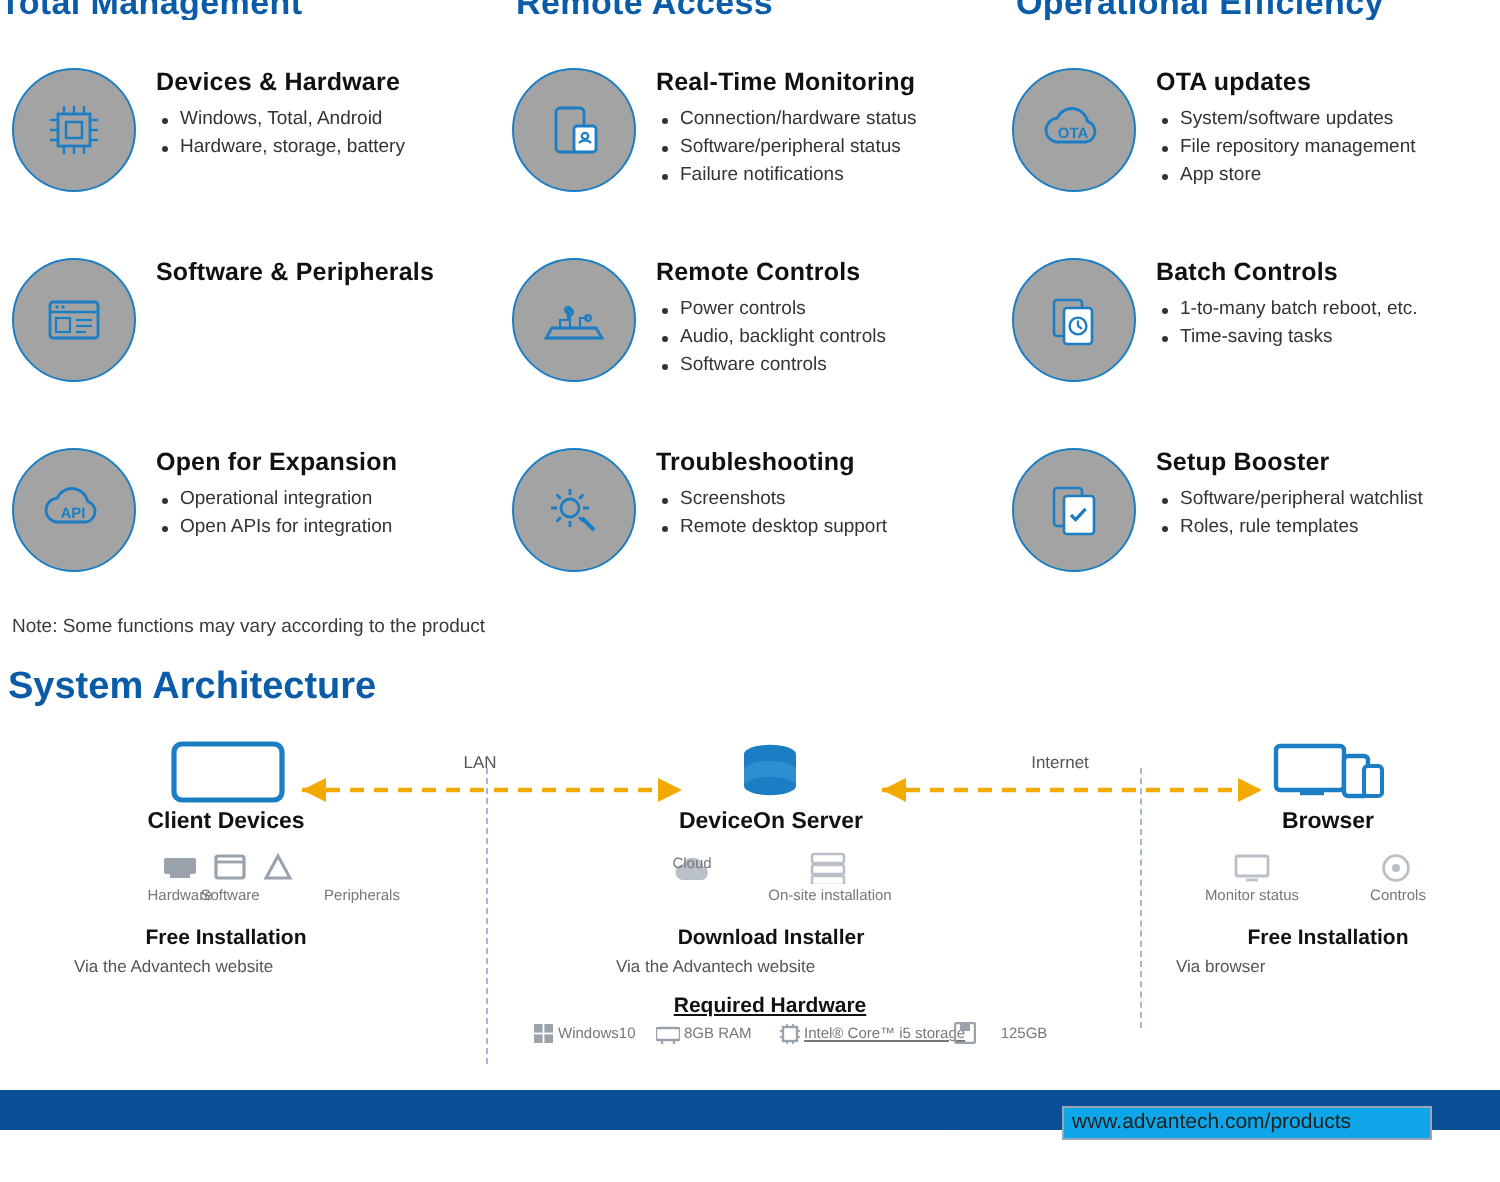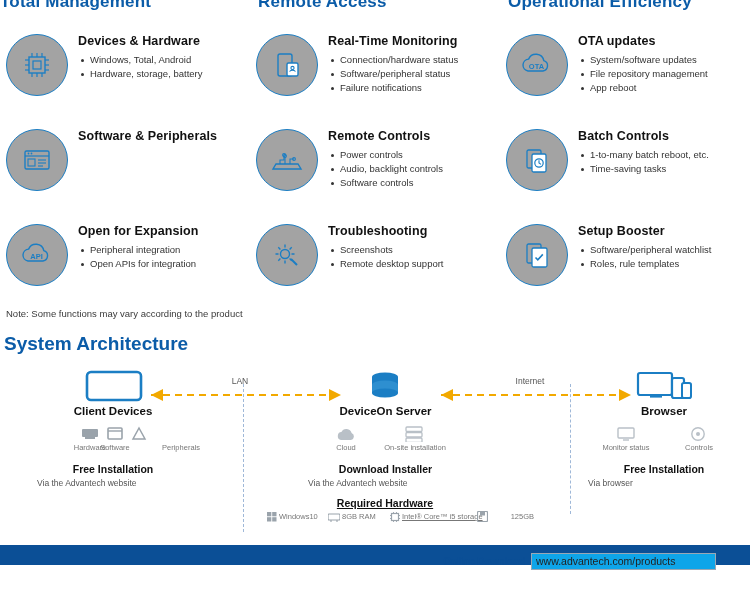--- a/index.html
+++ b/index.html
@@ -227,21 +227,21 @@
         <svg width="38" height="32" viewBox="0 0 38 32">
           <path d="M10 22 a6 6 0 0 1 0.6 -11.9 a8 8 0 0 1 15.2 1.6 a5.3 5.3 0 0 1 -0.8 10.3 z" fill="none" stroke="#1b7ec4" stroke-width="1.4"></path>
           <text x="18.5" y="20" font-size="7.5" fill="#1b7ec4" text-anchor="middle" font-family="Liberation Sans, sans-serif" font-weight="bold">OTA</text>
         </svg>
       </div>
       <div class="txt">
         <h3>OTA updates</h3>
         <ul>
           <li>System/software updates</li>
           <li>File repository management</li>
-          <li>App reboot</li>
+          <li>App store</li>
         </ul>
       </div>
     </div>
 
     <div class="cell">
       <div class="circle">
         <svg width="36" height="36" viewBox="0 0 36 36">
           <rect x="6" y="9" width="24" height="18" rx="1.5" fill="none" stroke="#1b7ec4" stroke-width="1.4"></rect>
           <line x1="6" y1="14" x2="30" y2="14" stroke="#1b7ec4" stroke-width="1.2"></line>
           <circle cx="9.5" cy="11.5" r="0.9" fill="#1b7ec4"></circle>
@@ -303,21 +303,21 @@
     <div class="cell">
       <div class="circle">
         <svg width="38" height="32" viewBox="0 0 38 32">
           <path d="M10 22 a6 6 0 0 1 0.6 -11.9 a8 8 0 0 1 15.2 1.6 a5.3 5.3 0 0 1 -0.8 10.3 z" fill="none" stroke="#1b7ec4" stroke-width="1.4"></path>
           <text x="18.5" y="20" font-size="7.5" fill="#1b7ec4" text-anchor="middle" font-family="Liberation Sans, sans-serif" font-weight="bold">API</text>
         </svg>
       </div>
       <div class="txt">
         <h3>Open for Expansion</h3>
         <ul>
-          <li>Peripheral integration</li>
+          <li>Operational integration</li>
           <li>Open APIs for integration</li>
         </ul>
       </div>
     </div>
 
     <div class="cell">
       <div class="circle">
         <svg width="36" height="36" viewBox="0 0 36 36">
           <g fill="none" stroke="#1b7ec4" stroke-width="1.4">
             <circle cx="16" cy="17" r="4.5"></circle>
@@ -412,21 +412,21 @@
       <rect x="7" y="7" width="26" height="8" fill="#1b7ec4"></rect>
       <ellipse cx="20" cy="15" rx="13" ry="4.6" fill="#2e8fd0"></ellipse>
       <rect x="7" y="15" width="26" height="8" fill="#2e8fd0"></rect>
       <ellipse cx="20" cy="23" rx="13" ry="4.6" fill="#1b7ec4"></ellipse>
     </svg>
     <div class="node-label" style="left:308px; top:45px; width:155px;">DeviceOn Server</div>
 
     <svg width="20" height="14" style="position:absolute; left:336px; top:68px;">
       <path d="M5 12 a4 4 0 0 1 0.4 -7.9 a5.4 5.4 0 0 1 10.2 1 a3.6 3.6 0 0 1 -0.6 6.9 z" fill="#b9c0c7"></path>
     </svg>
-    <div class="tiny" style="left:322px; top:83px; width:48px;">Cloud</div>
+    <div class="tiny" style="left:322px; top:67px; width:48px;">Cloud</div>
 
     <svg width="18" height="16" style="position:absolute; left:405px; top:66px;">
       <rect x="1" y="1" width="16" height="4.5" rx="1" fill="none" stroke="#b9c0c7" stroke-width="1.3"></rect>
       <rect x="1" y="6.5" width="16" height="4.5" rx="1" fill="none" stroke="#b9c0c7" stroke-width="1.3"></rect>
       <rect x="1" y="12" width="16" height="4.5" rx="1" fill="none" stroke="#b9c0c7" stroke-width="1.3"></rect>
     </svg>
     <div class="tiny" style="left:373px; top:83px; width:84px;">On-site installation</div>
 
     <div class="sub-label" style="left:308px; top:103px; width:155px;">Download Installer</div>
     <div class="tiny-dark" style="left:308px; top:118px; width:155px; font-size:8.5px;">Via the Advantech website</div>
@@ -460,21 +460,21 @@
         <line x1="8.5" y1="3.5" x2="10" y2="3.5"></line>
           <line x1="8.5" y1="6.5" x2="10" y2="6.5"></line>
       </g>
     </svg>
     <div class="tiny" style="left:402px; top:152px; width:104px; text-align:left;text-decoration:underline;">Intel® Core™ i5 storage</div>
 
     <svg width="11" height="11" style="position:absolute; left:477px; top:151px;">
       <rect x="0.5" y="0.5" width="10" height="10" rx="1" fill="none" stroke="#9aa3ab" stroke-width="1.2"></rect>
       <rect x="3" y="0.5" width="5" height="4" fill="#9aa3ab"></rect>
     </svg>
-    <div class="tiny" style="left:490px; top:152px; width:44px; text-align:right;">125GB</div>
+    <div class="tiny" style="left:490px; top:152px; width:44px; text-align:center;">125GB</div>
 
     <svg width="58" height="36" style="position:absolute; left:636px; top:10px;">
       <rect x="2" y="3" width="34" height="22" rx="2" fill="none" stroke="#1b7ec4" stroke-width="2.2"></rect>
       <rect x="14" y="25" width="12" height="2.6" fill="#1b7ec4"></rect>
       <rect x="36" y="8" width="12" height="20" rx="2" fill="#fff" stroke="#1b7ec4" stroke-width="2.2"></rect>
       <rect x="46" y="13" width="9" height="15" rx="1.8" fill="#fff" stroke="#1b7ec4" stroke-width="2"></rect>
     </svg>
     <div class="node-label" style="left:588px; top:45px; width:152px;">Browser</div>
 
     <svg width="18" height="14" style="position:absolute; left:617px; top:67px;">

